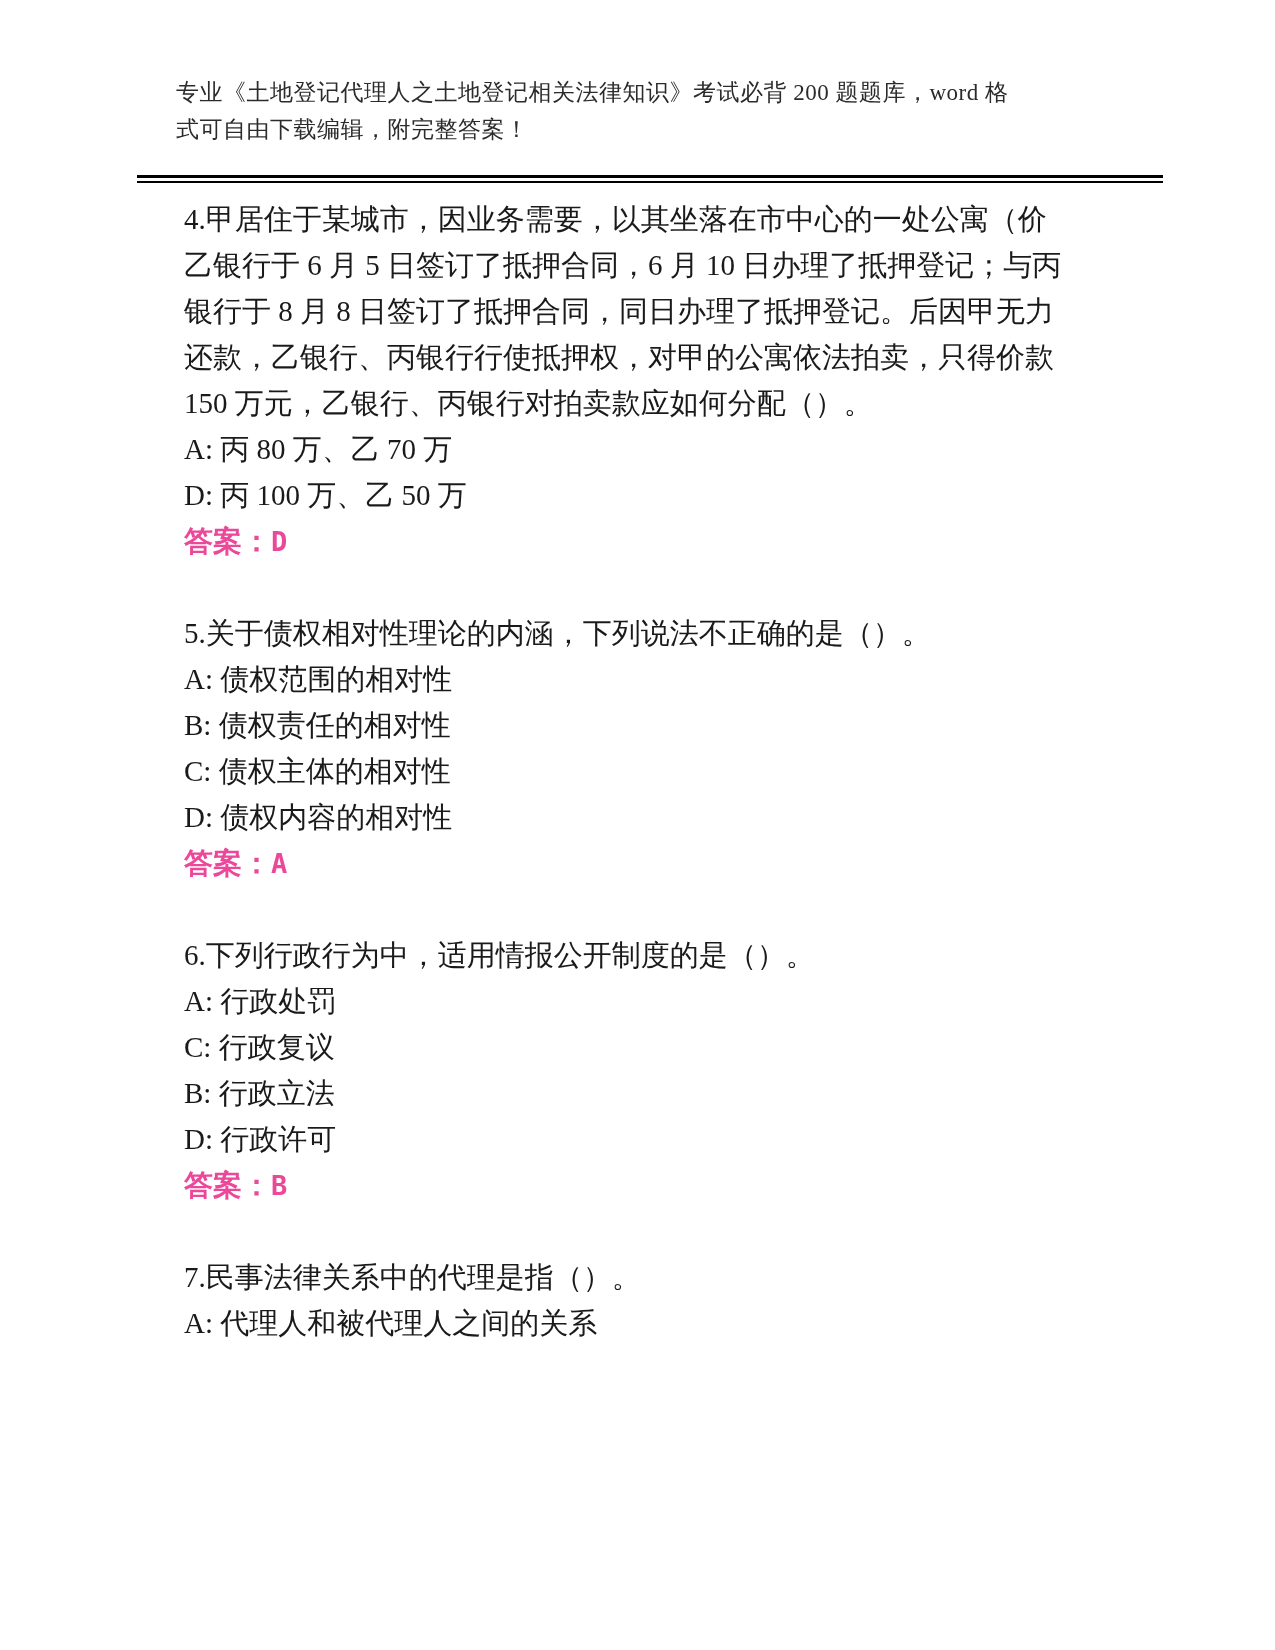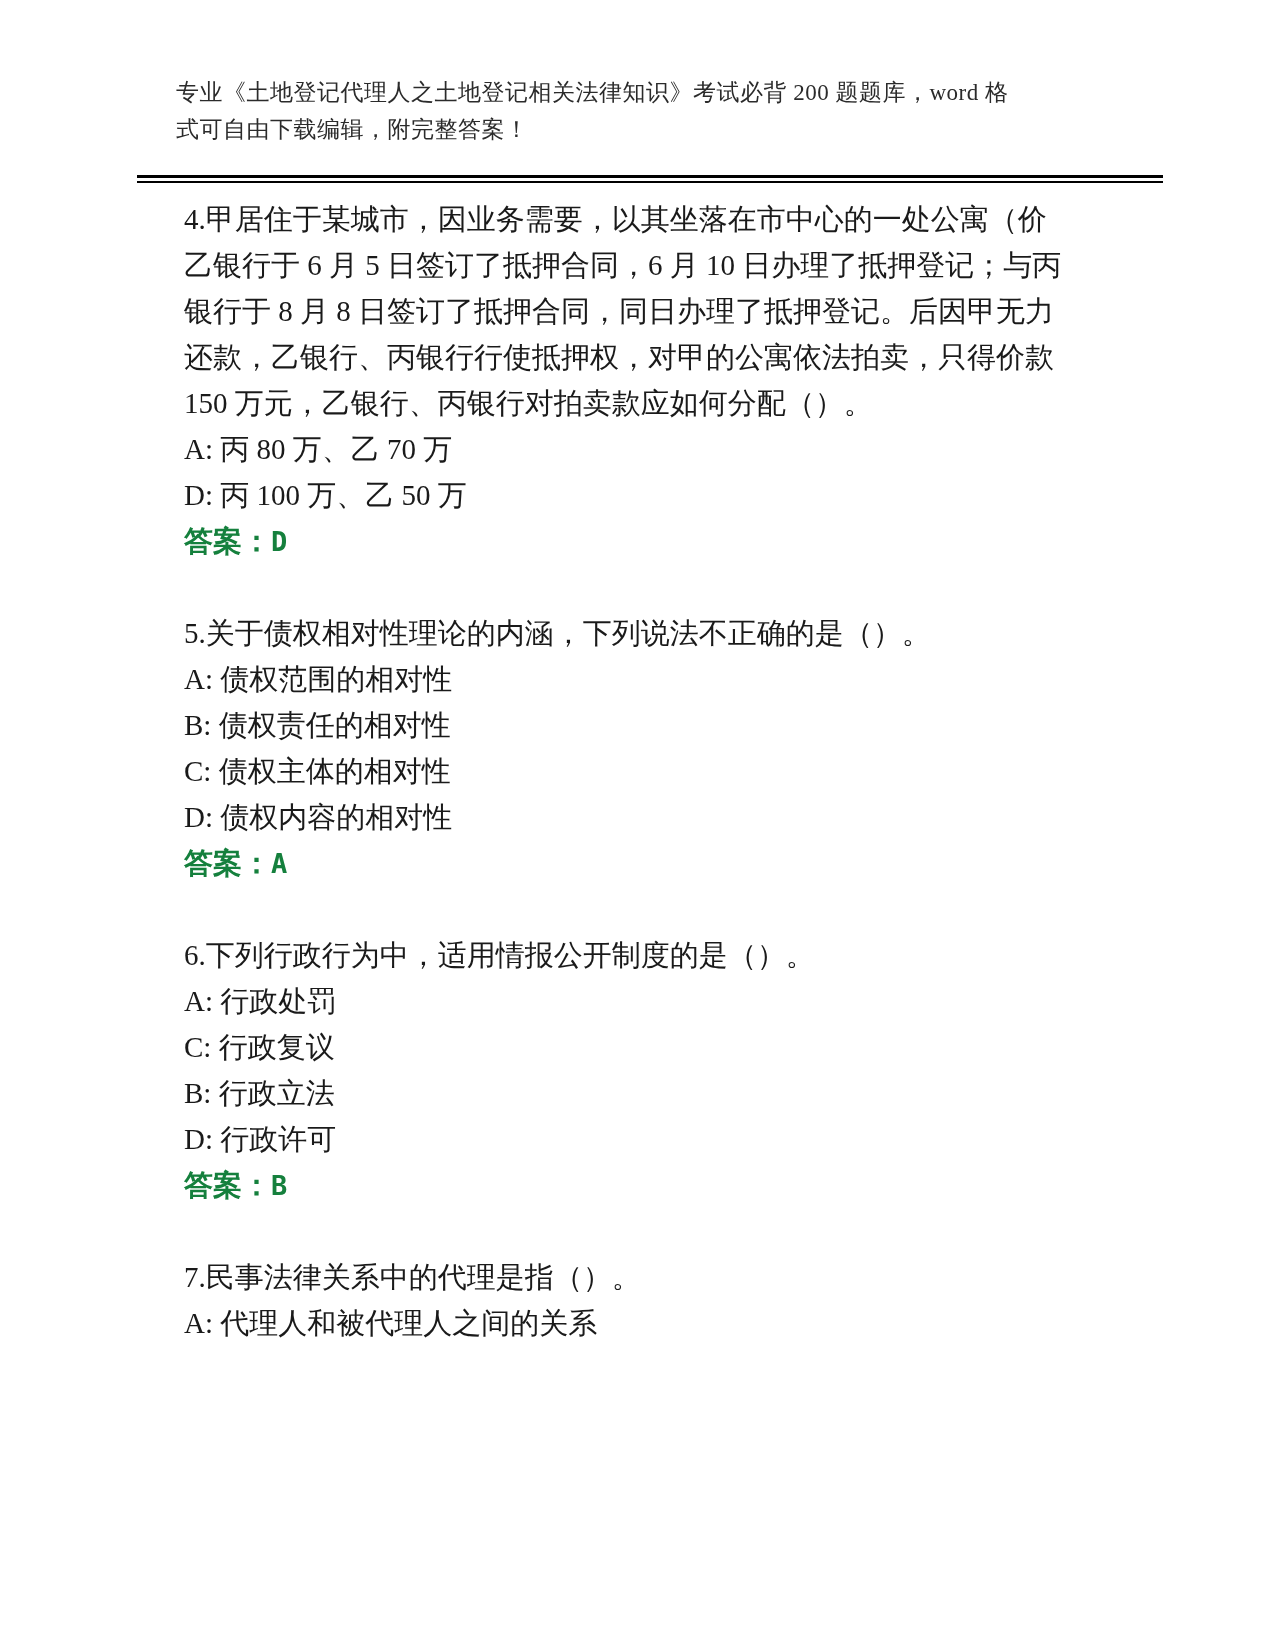--- a/index.html
+++ b/index.html
@@ -53,21 +53,21 @@
   .line {
     height: 46px;
     line-height: 46px;
     white-space: nowrap;
   }
   .blank {
     height: 46px;
   }
   .answer {
     font-weight: bold;
-    color: #15803d;
+    color: #ec4899;
   }
   .answer-letter {
     font-family: "DejaVu Sans Mono", monospace;
     font-weight: bold;
     font-size: 27px;
   }
 </style>
 </head>
 <body>
 

